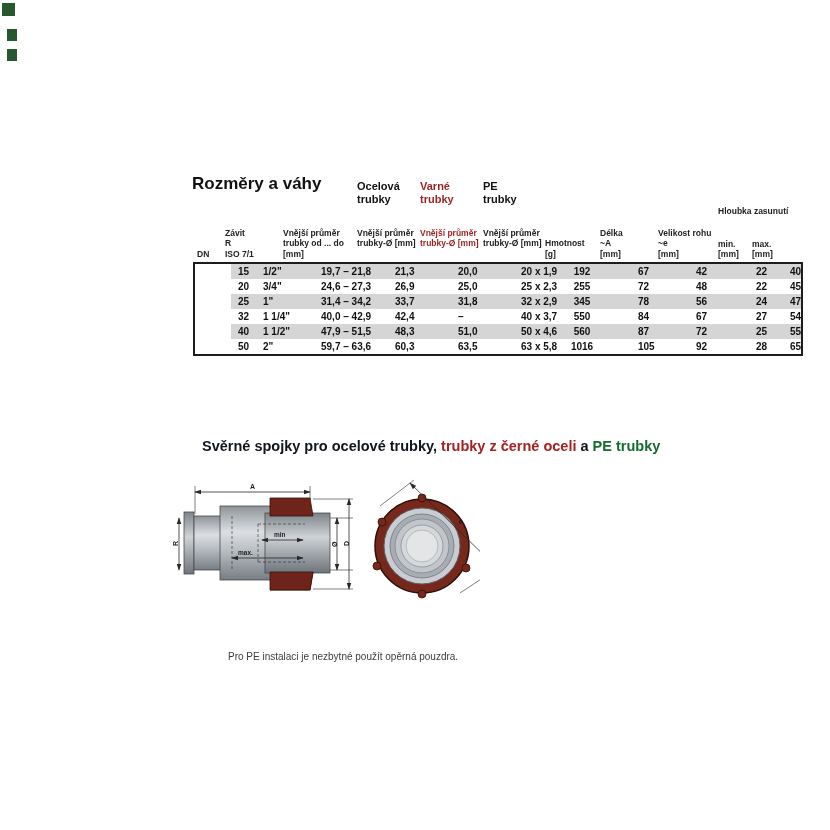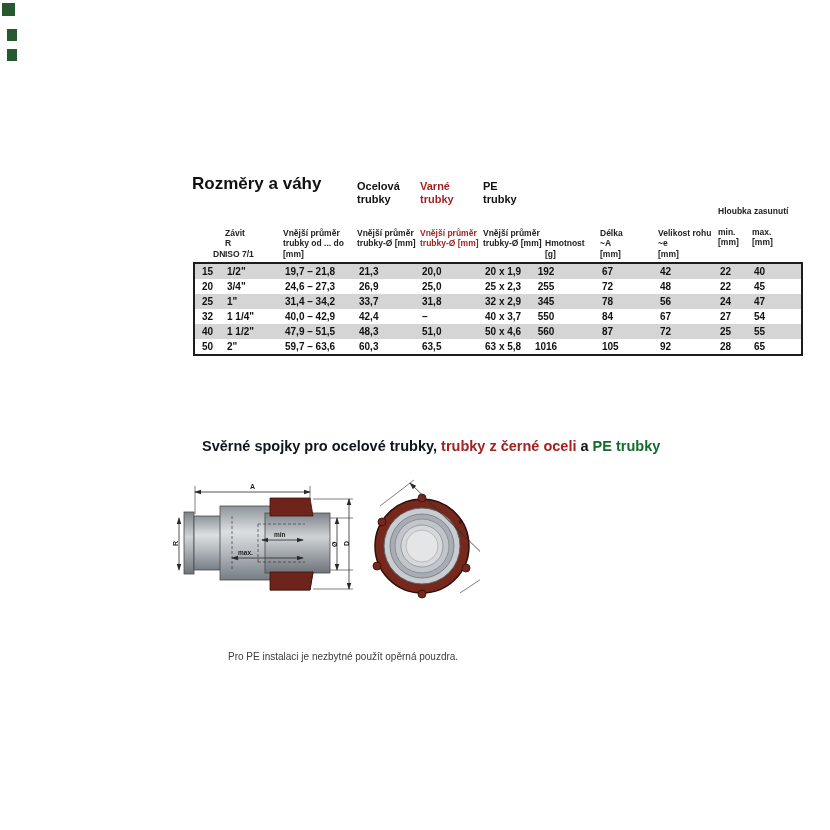--- a/index.html
+++ b/index.html
@@ -7,30 +7,30 @@
         font-family:"Liberation Sans",sans-serif;color:#1a1a1a;}
   .sq{position:absolute;background:#27582e;}
   .title{position:absolute;left:192px;top:174px;font-size:17px;font-weight:bold;color:#111;}
   
   .thead{position:absolute;left:193px;top:198px;width:612px;height:64px;}
   .hc{position:absolute;bottom:3px;white-space:pre-line;font-size:8.5px;font-weight:bold;
       line-height:1.22;color:#222;}
   .grp{font-size:11px;font-weight:bold;line-height:1.15;margin-bottom:12px;white-space:pre-line;color:#111;}
   .sub{font-size:8.5px;font-weight:bold;line-height:1.22;white-space:pre-line;color:#222;}
   .red *, .red{color:#9e1f1f !important;}
-  .hc.dn{left:20px;} .hc.zavit{left:32px;} .hc.oddo{left:90px;}
+  .hc.dn{left:4px;} .hc.zavit{left:32px;} .hc.oddo{left:90px;}
   .hc.ocel{left:164px;} .hc.varne{left:227px;} .hc.pe{left:290px;}
   .hc.hmot{left:352px;} .hc.delka{left:407px;} .hc.velikost{left:465px;}
   .hc.hloubka{left:525px;width:80px;}
   .hloubka .mm{position:relative;height:22px;}
-  .hloubka .mm span{position:absolute;top:0;white-space:pre-line;}
+  .hloubka .mm span{position:absolute;top:12px;white-space:pre-line;}
   .hloubka .mm .mn{left:0;} .hloubka .mm .mx{left:34px;}
   .tbody{position:absolute;left:193px;top:262px;width:606px;height:90px;
          border:2px solid #1d1d1d;background:#fff;}
-  .trow{position:relative;height:15px;line-height:15px;font-size:10px;font-weight:bold;color:#111;}
+  .trow{position:relative;height:15px;line-height:15px;font-size:10px;font-weight:bold;color:#111;margin-left:36px;}
   .trow.shaded{background:#d5d5d5;}
   .tc{position:absolute;top:0;}
   .c0{left:7px;} .c1{left:32px;} .c2{left:90px;text-align:right;} .c3{left:164px;} .c4{left:227px;}
   .c5{left:290px;} .c6{left:330px;width:42px;text-align:center;} .c7{left:407px;}
   .c8{left:465px;} .c9{left:525px;} .c10{left:559px;}
   
   .h2{position:absolute;left:202px;top:438px;font-size:14.5px;font-weight:bold;}
   .h2 .dark{color:#10141f;} .h2 .redp{color:#a32222;} .h2 .greenp{color:#146b2d;}
   .note{position:absolute;left:192px;top:651px;font-size:10px;color:#3c3c3c;padding-left:36px;}
   .drawing{position:absolute;left:170px;top:466px;}

